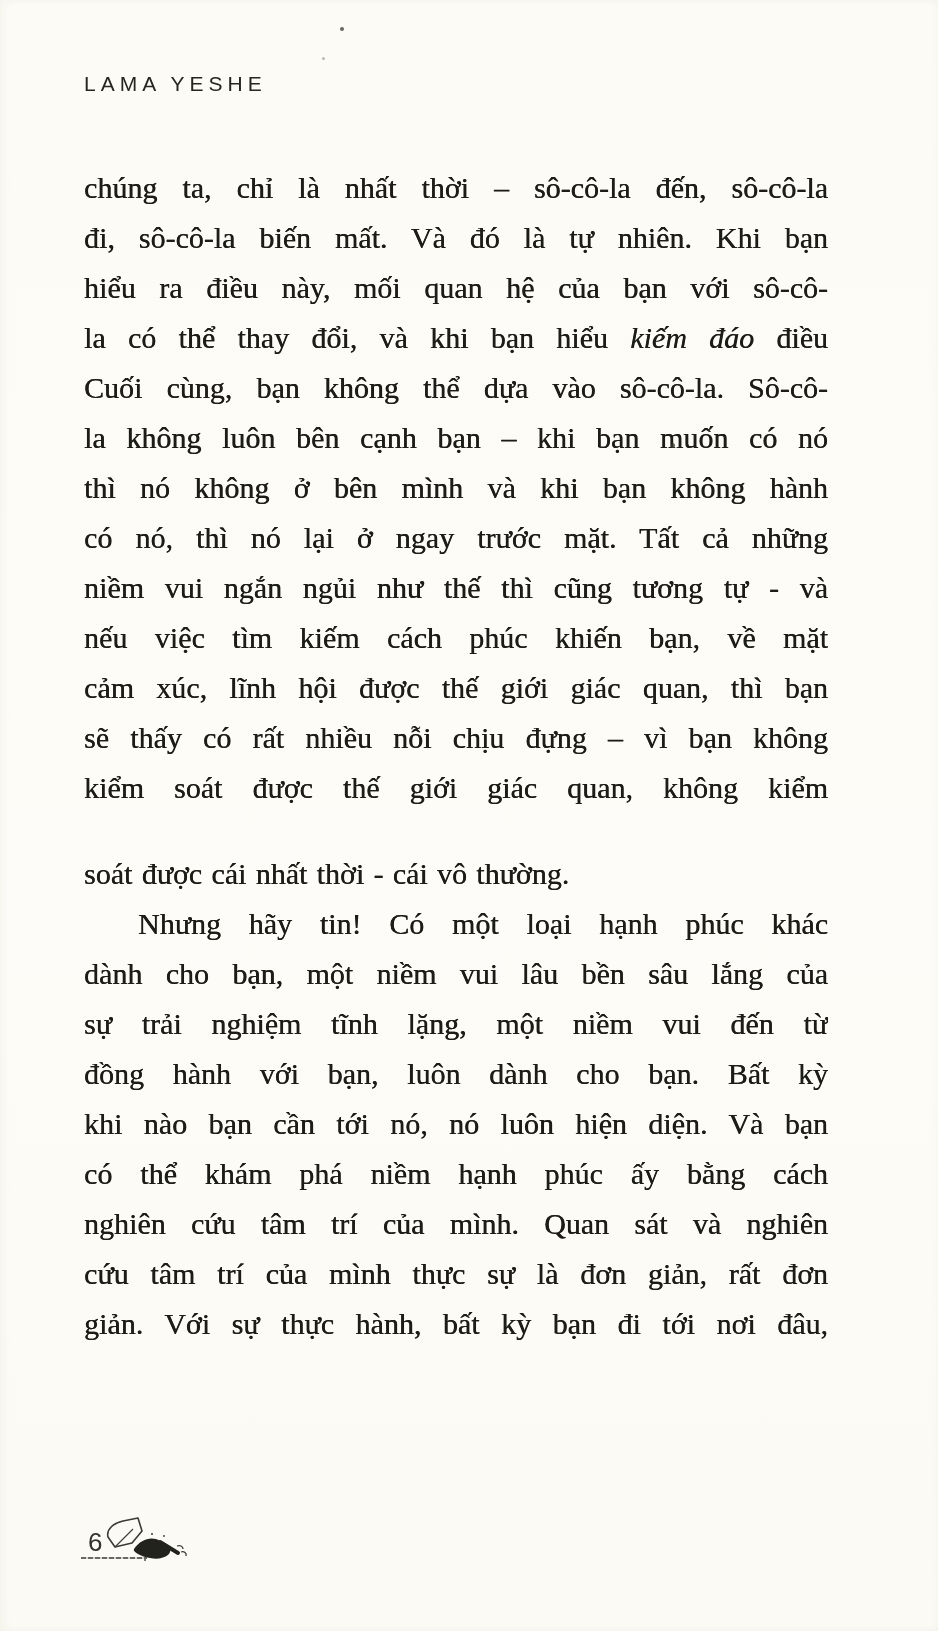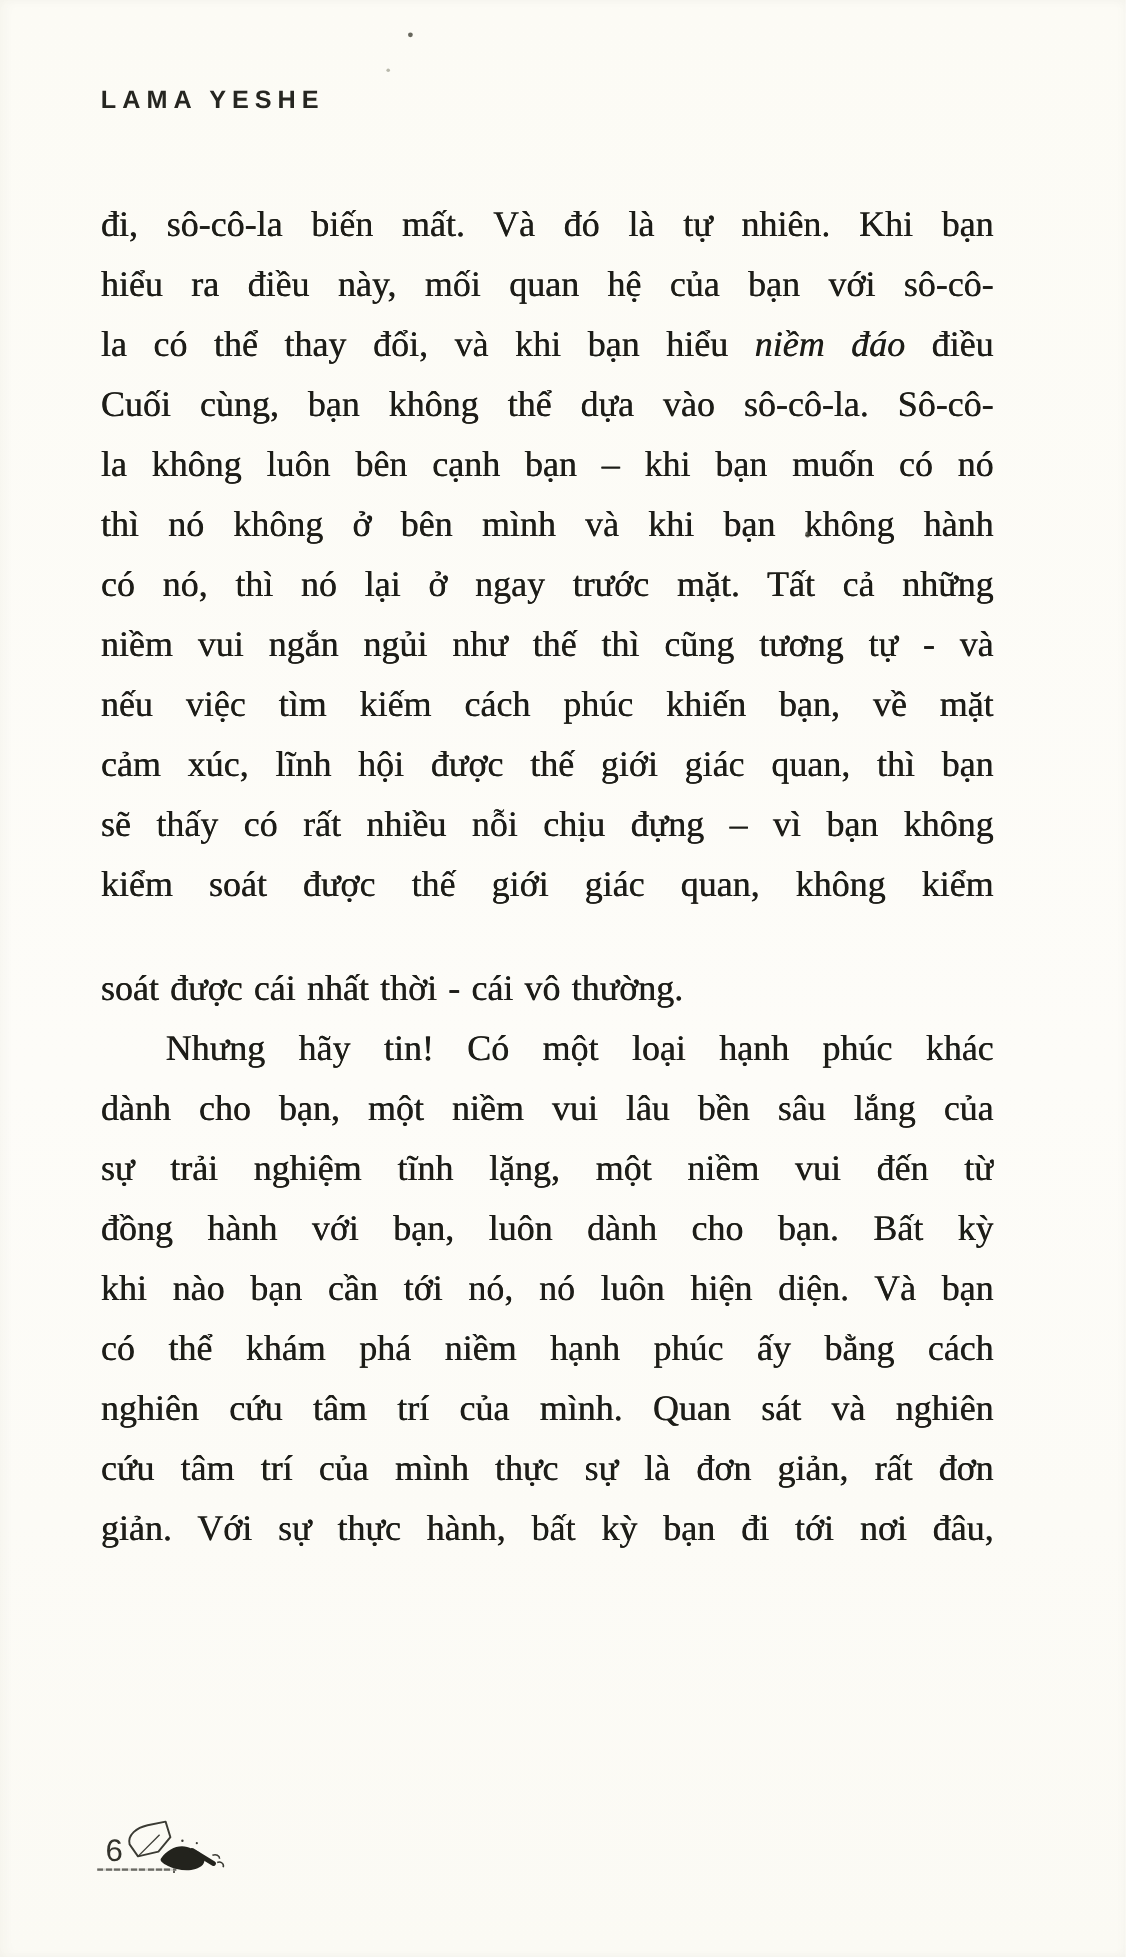--- a/index.html
+++ b/index.html
@@ -7,21 +7,21 @@
     position:relative;
     width:938px;height:1631px;
     background:linear-gradient(180deg,#fcfbf5 0%,#fdfcf8 55%,#fbfaf4 100%);
     overflow:hidden;
     box-shadow:inset 4px 0 10px rgba(60,60,40,0.03), inset -3px 0 8px rgba(60,60,40,0.02);
     font-family:"Liberation Serif","DejaVu Serif",serif;
   }
   .header-title{
     position:absolute;left:84px;top:72px;
     font-family:"Liberation Sans","DejaVu Sans",sans-serif;
-    font-weight:700;font-size:21px;letter-spacing:5px;
+    font-weight:400;font-size:21px;letter-spacing:5px;
     color:#262621;
   }
   .text-block{
     position:absolute;left:84px;top:163px;width:744px;
     font-size:30px;line-height:50px;color:#1d1d18;
     text-shadow:0.35px 0 0 currentColor;
     word-spacing:0.06em;
   }
   .line{
     height:50px;overflow:hidden;
@@ -47,23 +47,24 @@
   .speck3{left:671px;top:443px;width:4px;height:5px;background:#3c3c32;opacity:.8;}
 </style>
 </head>
 <body>
 
 <div id="page">
 
   <div class="header-title">LAMA YESHE</div>
 
   <div class="text-block">
+    <div class="line">chúng ta, chỉ là nhất thời – sô-cô-la đến, sô-cô-la</div>
     <div class="line">đi, sô-cô-la biến mất. Và đó là tự nhiên. Khi bạn</div>
     <div class="line">hiểu ra điều này, mối quan hệ của bạn với sô-cô-</div>
-    <div class="line"><span>la có thể thay đổi, và khi bạn hiểu </span><span class="it">niềm đáo</span><span> điều</span></div>
+    <div class="line"><span>la có thể thay đổi, và khi bạn hiểu </span><span class="it">kiếm đáo</span><span> điều</span></div>
     <div class="line">Cuối cùng, bạn không thể dựa vào sô-cô-la. Sô-cô-</div>
     <div class="line">la không luôn bên cạnh bạn – khi bạn muốn có nó</div>
     <div class="line">thì nó không ở bên mình và khi bạn không hành</div>
     <div class="line">có nó, thì nó lại ở ngay trước mặt. Tất cả những</div>
     <div class="line">niềm vui ngắn ngủi như thế thì cũng tương tự - và</div>
     <div class="line">nếu việc tìm kiếm cách phúc khiến bạn, về mặt</div>
     <div class="line">cảm xúc, lĩnh hội được thế giới giác quan, thì bạn</div>
     <div class="line">sẽ thấy có rất nhiều nỗi chịu đựng – vì bạn không</div>
     <div class="line">kiểm soát được thế giới giác quan, không kiểm</div>
     <div class="line pend">soát được cái nhất thời - cái vô thường.</div>

